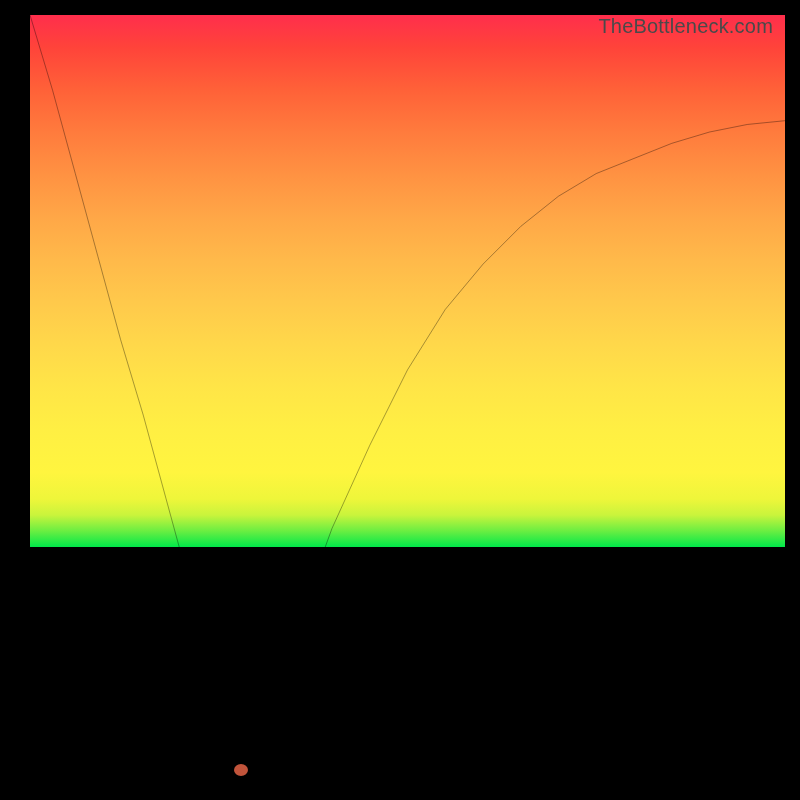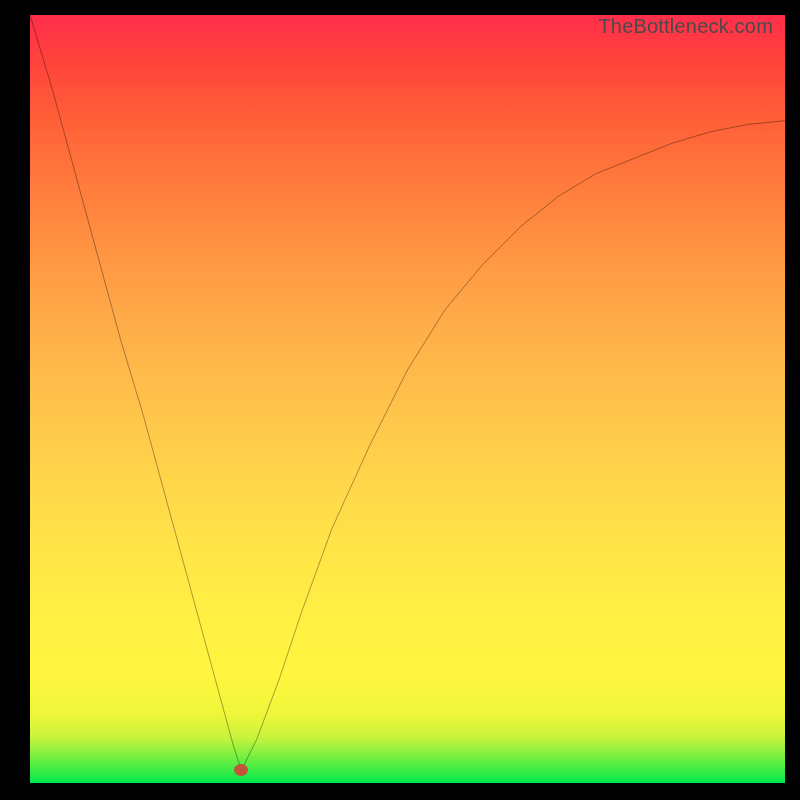--- a/index.html
+++ b/index.html
@@ -14,21 +14,21 @@
     position: relative;
     width: 800px;
     height: 800px;
     background: #000;
   }
   .plot {
     position: absolute;
     left: 30px;
     top: 15px;
     width: 755px;
-    height: 768px;
+    height: 532px;
     
     background: linear-gradient(to top,
       #00e84a 0%,
       #6aee42 3%,
       #c9f43c 6%,
       #eef63a 9%,
       #fff53f 14%,
       #ffef43 22%,
       #ffe547 30%,
       #ffd84a 38%,

